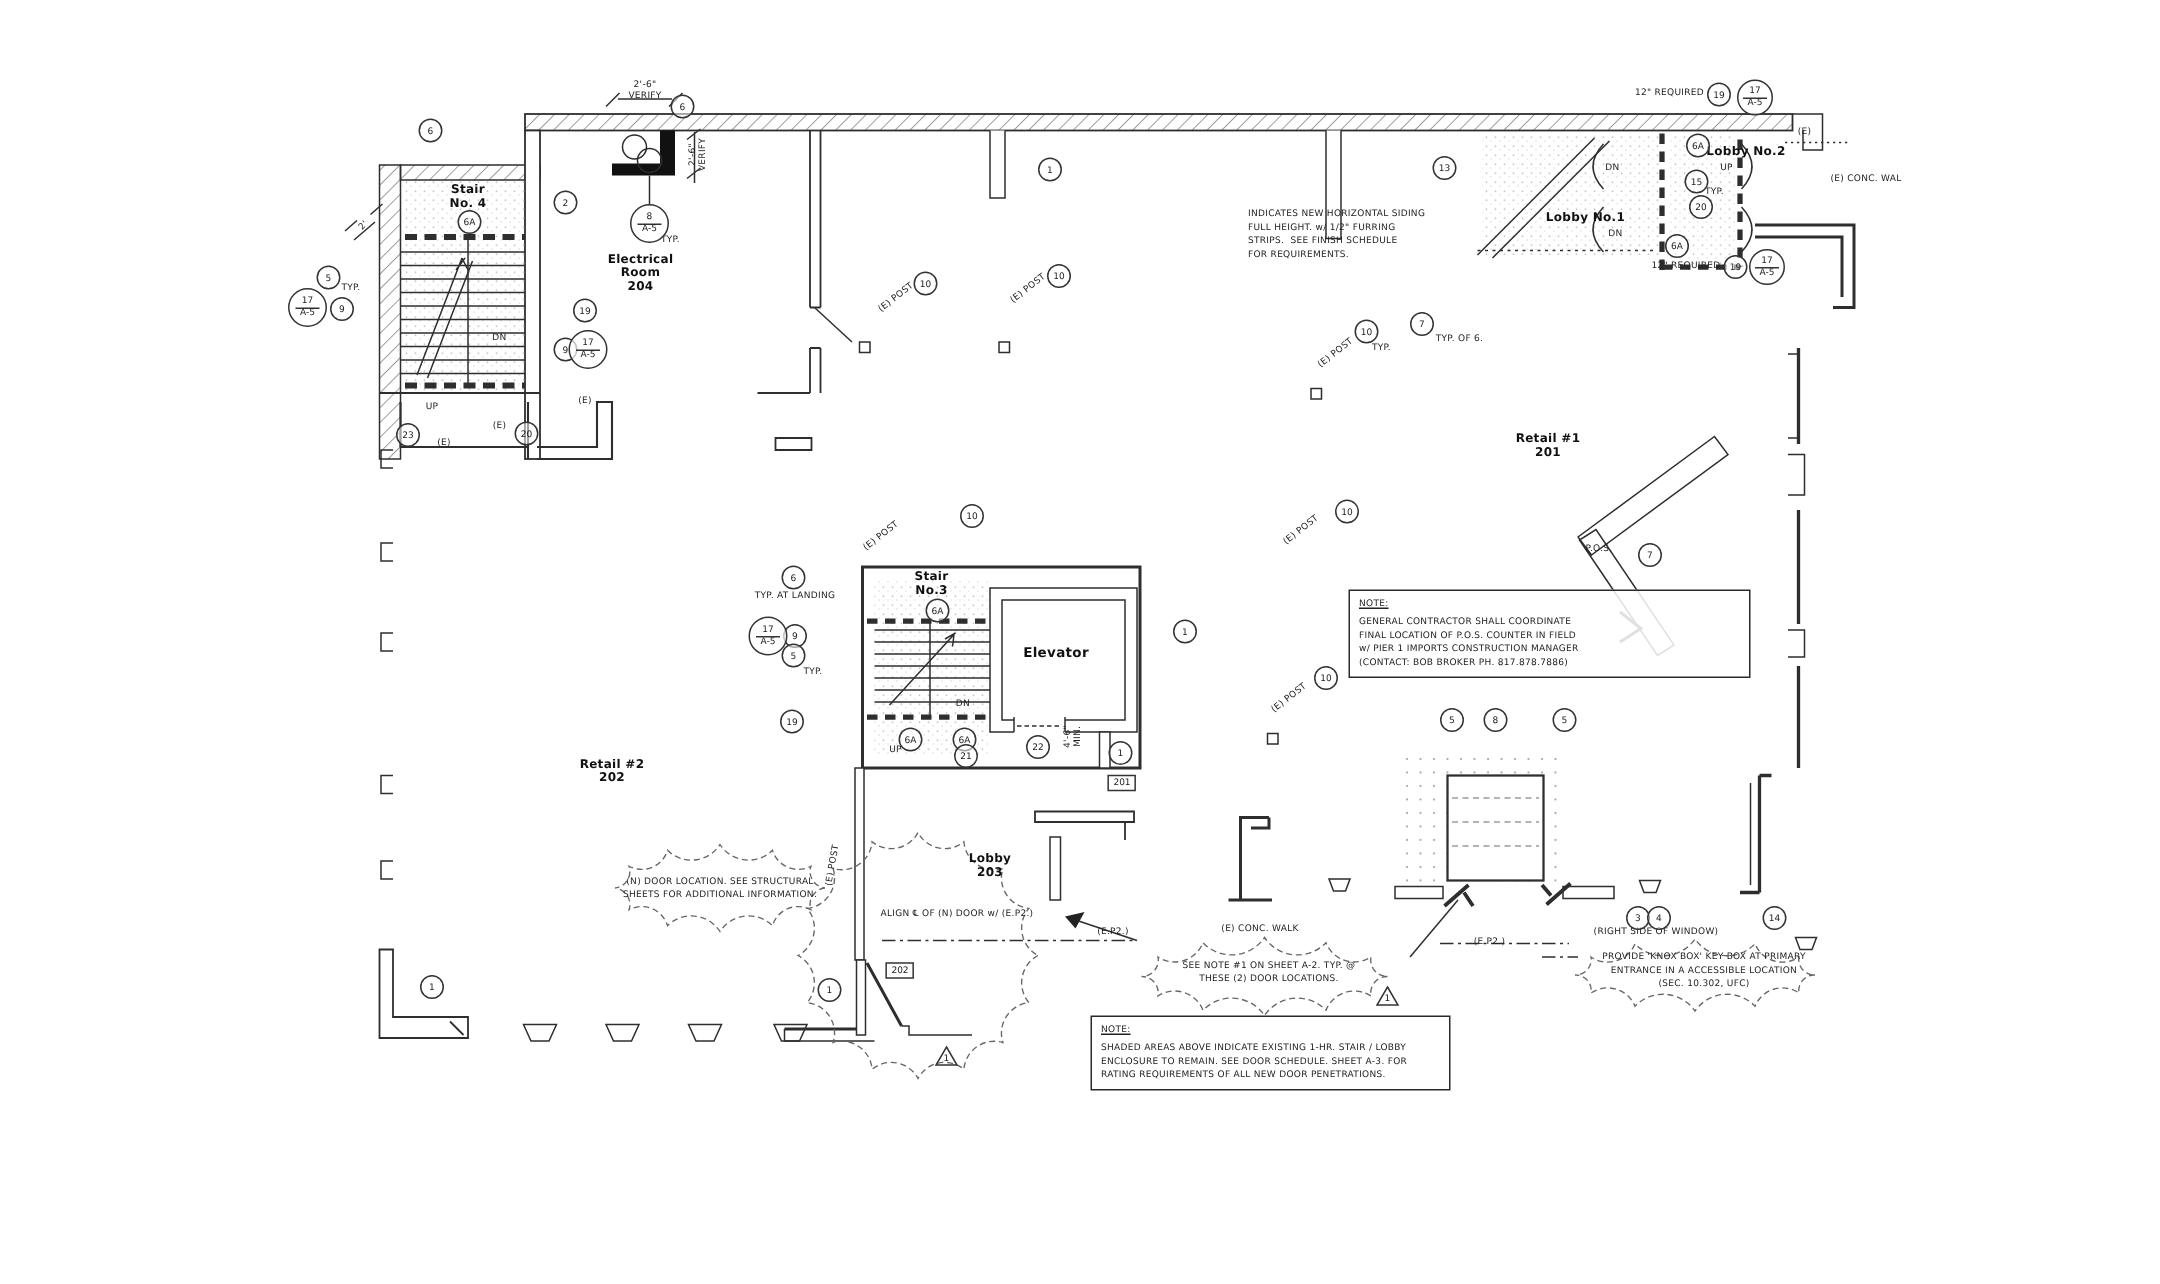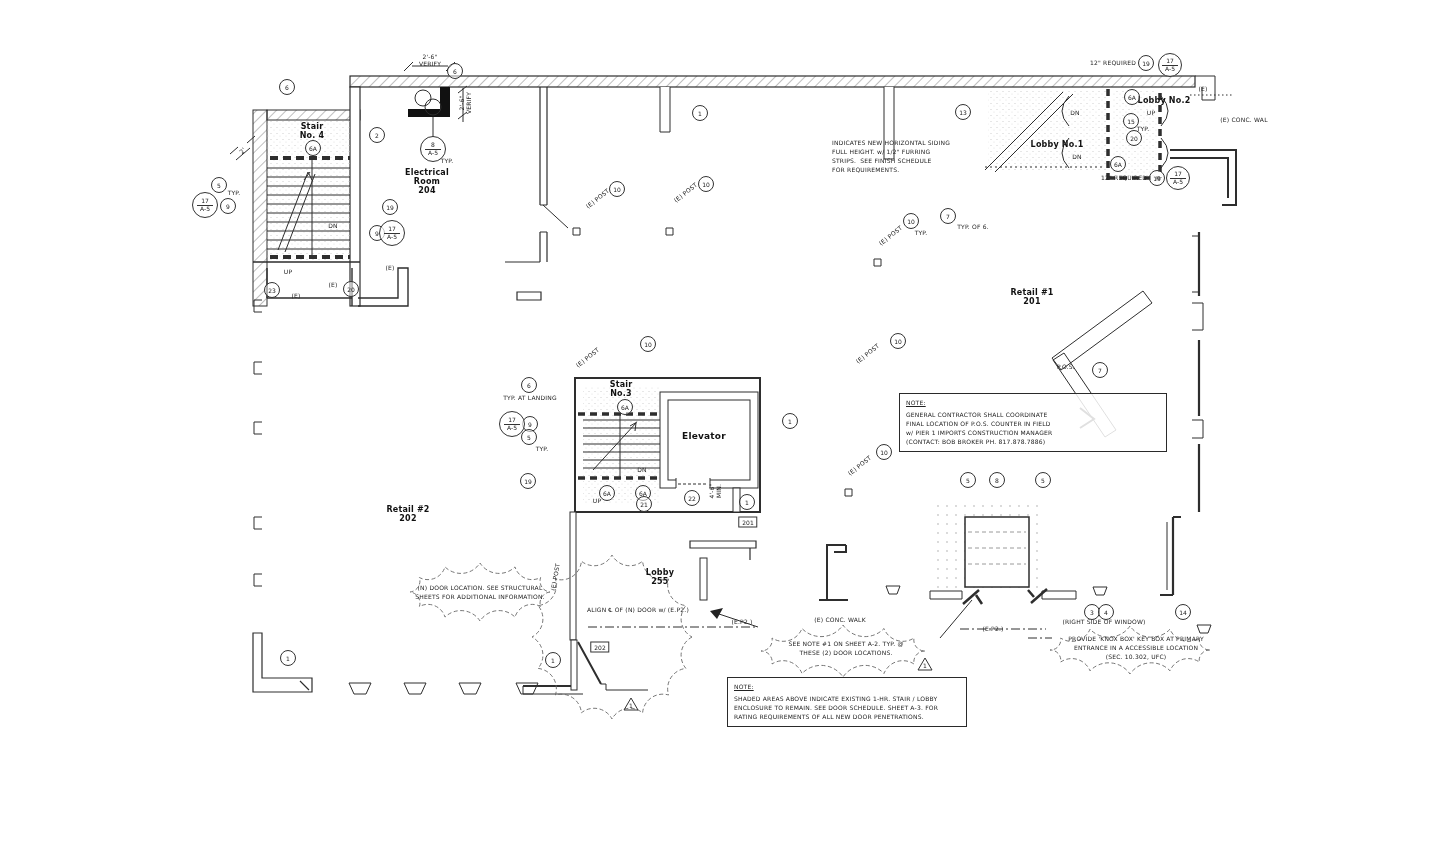--- a/index.html
+++ b/index.html
@@ -151,21 +151,21 @@
       <div class="lbl bold" style="left: 621px; top: 389px; font-size: 8px; transform: translate(-50%, -50%);">Stair
 No.3</div>
       <div class="lbl bold" style="left: 704px; top: 436px; font-size: 9px; transform: translate(-50%, -50%);">Elevator</div>
       <div class="lbl bold" style="left: 1057px; top: 145px; font-size: 8px; transform: translate(-50%, -50%);">Lobby No.1</div>
       <div class="lbl bold" style="left: 1164px; top: 101px; font-size: 8px; transform: translate(-50%, -50%);">Lobby No.2</div>
       <div class="lbl bold" style="left: 1032px; top: 297px; font-size: 8px; transform: translate(-50%, -50%);">Retail #1
 201</div>
       <div class="lbl bold" style="left: 408px; top: 514px; font-size: 8px; transform: translate(-50%, -50%);">Retail #2
 202</div>
       <div class="lbl bold" style="left: 660px; top: 577px; font-size: 8px; transform: translate(-50%, -50%);">Lobby
-255</div>
+203</div>
       <div class="lbl" style="left: 288px; top: 272px; font-size: 6px; transform: translate(-50%, -50%) rotate(0deg);">UP</div>
       <div class="lbl" style="left: 333px; top: 226px; font-size: 6px; transform: translate(-50%, -50%) rotate(0deg);">DN</div>
       <div class="lbl" style="left: 597px; top: 501px; font-size: 6px; transform: translate(-50%, -50%) rotate(0deg);">UP</div>
       <div class="lbl" style="left: 642px; top: 470px; font-size: 6px; transform: translate(-50%, -50%) rotate(0deg);">DN</div>
       <div class="lbl" style="left: 1151px; top: 113px; font-size: 6px; transform: translate(-50%, -50%) rotate(0deg);">UP</div>
       <div class="lbl" style="left: 1075px; top: 113px; font-size: 6px; transform: translate(-50%, -50%) rotate(0deg);">DN</div>
       <div class="lbl" style="left: 1077px; top: 157px; font-size: 6px; transform: translate(-50%, -50%) rotate(0deg);">DN</div>
       <div class="lbl" style="left: 234px; top: 193px; font-size: 6px; transform: translate(-50%, -50%) rotate(0deg);">TYP.</div>
       <div class="lbl" style="left: 447px; top: 161px; font-size: 6px; transform: translate(-50%, -50%) rotate(0deg);">TYP.</div>
       <div class="lbl" style="left: 1143px; top: 129px; font-size: 6px; transform: translate(-50%, -50%) rotate(0deg);">TYP.</div>

